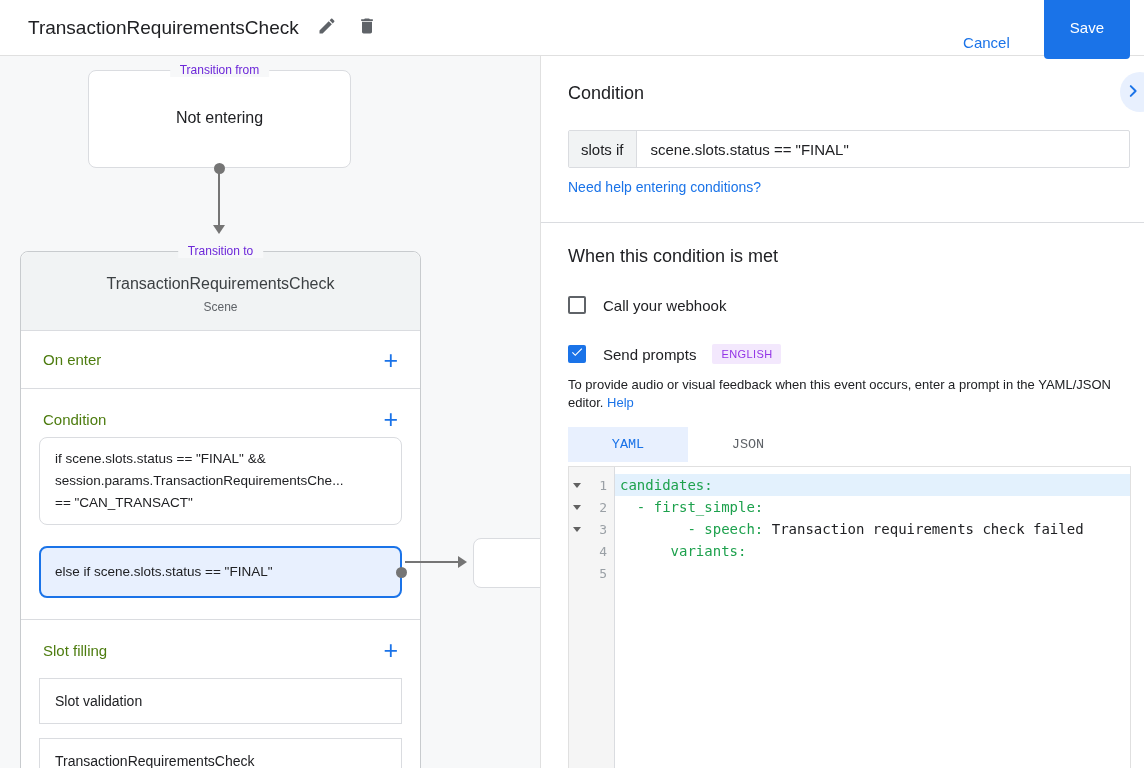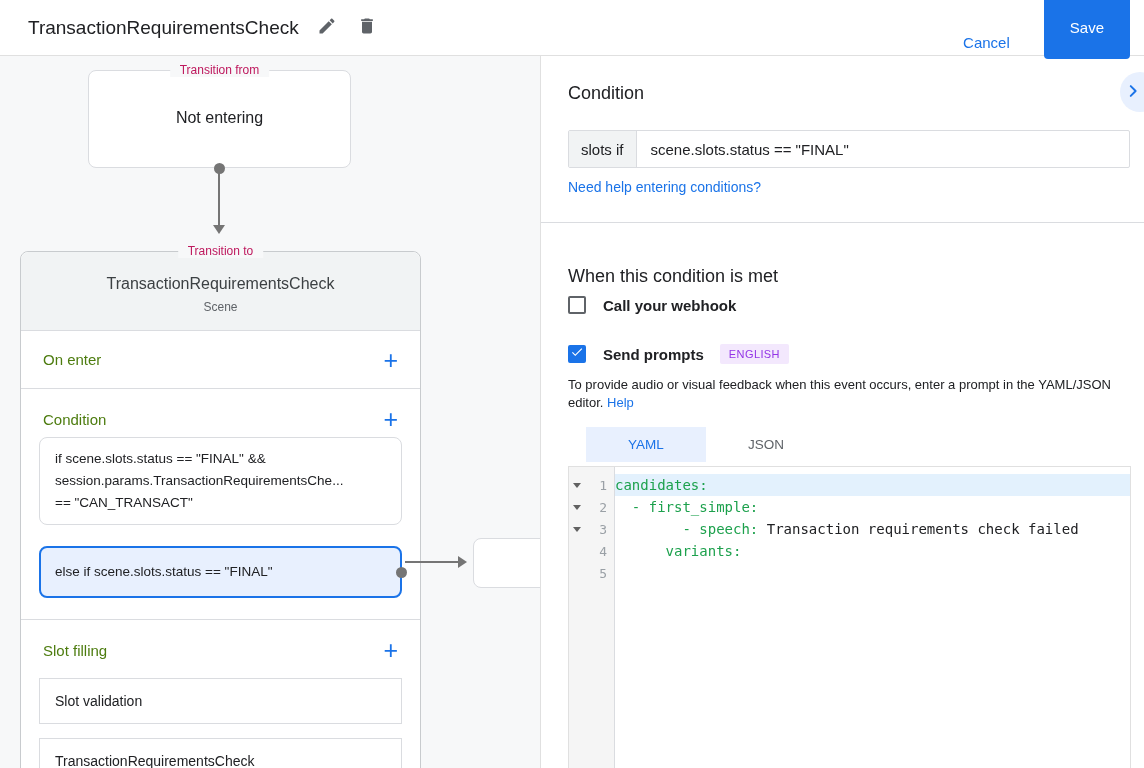--- a/index.html
+++ b/index.html
@@ -14,21 +14,21 @@
               display:flex; align-items:center; justify-content:center; margin-left:4px; border-radius:50%; }
   .topbar-actions { margin-left:auto; display:flex; align-items:flex-end; margin-right:14px; }
   .btn-cancel { background:transparent; border:none; color:#1a73e8; font-size:15px; font-weight:500;
                 padding:8px 16px; cursor:pointer; font-family:inherit; }
   .btn-save { background:#1a73e8; border:none; color:#fff; font-size:15px; font-weight:500;
               padding:23px 26px; border-radius:4px; margin-left:18px; cursor:pointer; font-family:inherit; }
 
   
   .canvas { position:absolute; left:0; top:56px; width:540px; height:712px; background:#f7f8f9; overflow:hidden; }
   .legend { position:absolute; top:-8px; left:50%; transform:translateX(-50%); background:#f7f8f9;
-            padding:0 10px; font-size:12px; color:#be185d; white-space:nowrap;text-align:right; }
+            padding:0 10px; font-size:12px; color:#6d28d9; white-space:nowrap;text-align:right; }
 
   .from-box { position:absolute; left:88px; top:14px; width:263px; height:98px; background:#fff;
               border:1px solid #dadce0; border-radius:8px; }
   .from-box-text { position:absolute; top:38px; width:100%; text-align:center; font-size:16px; color:#202124; }
 
   .conn-dot { position:absolute; width:11px; height:11px; border-radius:50%; background:#757575; }
   .v-line { position:absolute; width:2px; background:#757575; }
   .arrow-down { position:absolute; width:0; height:0; border-left:6px solid transparent;
                 border-right:6px solid transparent; border-top:9px solid #757575; }
   .h-line { position:absolute; height:2px; background:#757575; }
@@ -77,44 +77,44 @@
                 font-family:inherit; background:transparent; }
   .link { color:#1a73e8; font-size:14px; text-decoration:none; cursor:pointer; }
   .help-cond { position:absolute; left:27px; top:123px; }
   .panel-divider { position:absolute; left:0; right:0; top:166px; border-bottom:1px solid #dadce0; }
 
   .cb-row { position:absolute; left:27px; display:flex; align-items:center; }
   .checkbox { width:18px; height:18px; border:2px solid #5f6368; border-radius:2px; background:#fff;
               cursor:pointer; flex-shrink:0; }
   .checkbox.checked { border-color:#1a73e8; background:#1a73e8; display:flex; align-items:center;
                       justify-content:center; }
-  .cb-label { margin-left:17px; font-size:15px; font-weight:700; color:#202124; }
+  .cb-label { margin-left:17px; font-size:15px; font-weight:400; color:#202124; }
   .lang-badge { margin-left:16px; background:#f3e8fd; color:#9334e6; font-size:11px; font-weight:500;
                 letter-spacing:.4px; padding:4px 9px; border-radius:2px; }
 
   .para { position:absolute; left:27px; top:320px; width:580px; font-size:13px; line-height:18px; color:#202124; }
   .para .link { font-size:13px; }
 
-  .tabs { position:absolute; left:45px; top:371px; display:flex; }
+  .tabs { position:absolute; left:27px; top:371px; display:flex;font-family:Liberation Mono, monospace; }
   .tab { width:120px; height:35px; display:flex; align-items:center; justify-content:center;
          font-size:13.5px; font-weight:500; color:#5f6368; cursor:pointer; background:transparent; border:none;
          font-family:inherit; }
   .tab.active { background:#e8f0fe; color:#1a73e8; }
 
   .editor { position:absolute; left:27px; top:410px; width:563px; height:302px; display:flex;
             border:1px solid #e0e0e0; border-bottom:none; font-family:"DejaVu Sans Mono",monospace;
             font-size:14px; background:#fff; }
   .gutter { width:46px; background:#f5f5f5; border-right:1px solid #dadce0; padding-top:7px; }
   .gutter-row { height:22px; display:flex; align-items:center; color:#9aa0a6; font-size:13px; }
   .fold { width:13px; margin-left:4px; display:flex; align-items:center; cursor:pointer; }
   .fold-tri { width:0; height:0; border-left:4px solid transparent; border-right:4px solid transparent;
               border-top:5px solid #616161; }
   .gnum { flex:1; text-align:right; padding-right:7px; }
   .code { flex:1; padding-top:7px; overflow:hidden; cursor:text; }
-  .code-row { height:22px; line-height:22px; white-space:pre; }
+  .code-row { height:22px; line-height:22px; padding-left:5px; white-space:pre; }
   .code-row.active { background:#e3f1fd; }
   .yk { color:#1da14d; }
   .yv { color:#202124; }
 </style>
 </head>
 <body>
 
 <div class="topbar">
   <span class="topbar-title">TransactionRequirementsCheck</span>
   <button class="icon-btn" style="margin-left:10px;">
@@ -204,21 +204,21 @@
   </button>
 
   <div class="input-group">
     <span class="input-prefix">slots if</span>
     <input class="input-expr" value="scene.slots.status == &quot;FINAL&quot;" style="">
   </div>
   <a class="link help-cond">Need help entering conditions?</a>
 
   <div class="panel-divider"></div>
 
-  <div class="p-heading" style="top:210px;">When this condition is met</div>
+  <div class="p-heading" style="top:190px;">When this condition is met</div>
 
   <div class="cb-row" style="top:240px;">
     <span class="checkbox"></span>
     <span class="cb-label">Call your webhook</span>
   </div>
 
   <div class="cb-row" style="top:288px;">
     <span class="checkbox checked">
       <span>
         <svg width="14" height="14" viewBox="0 0 24 24">

